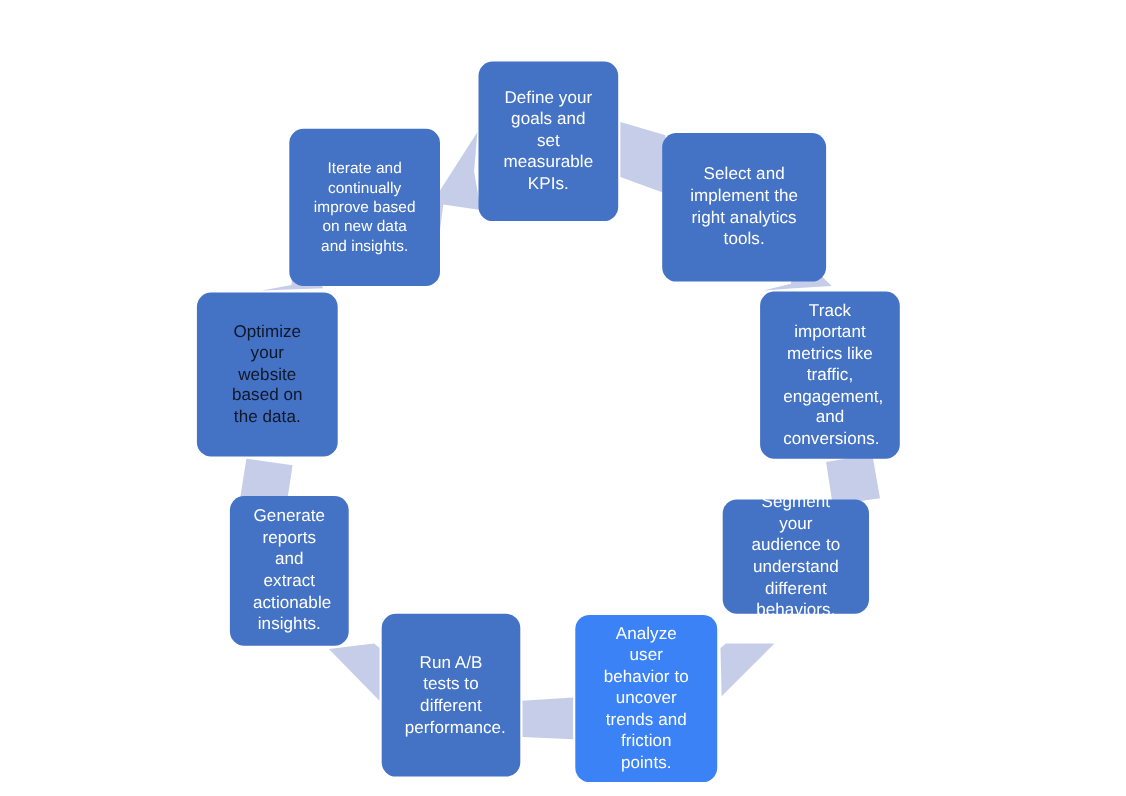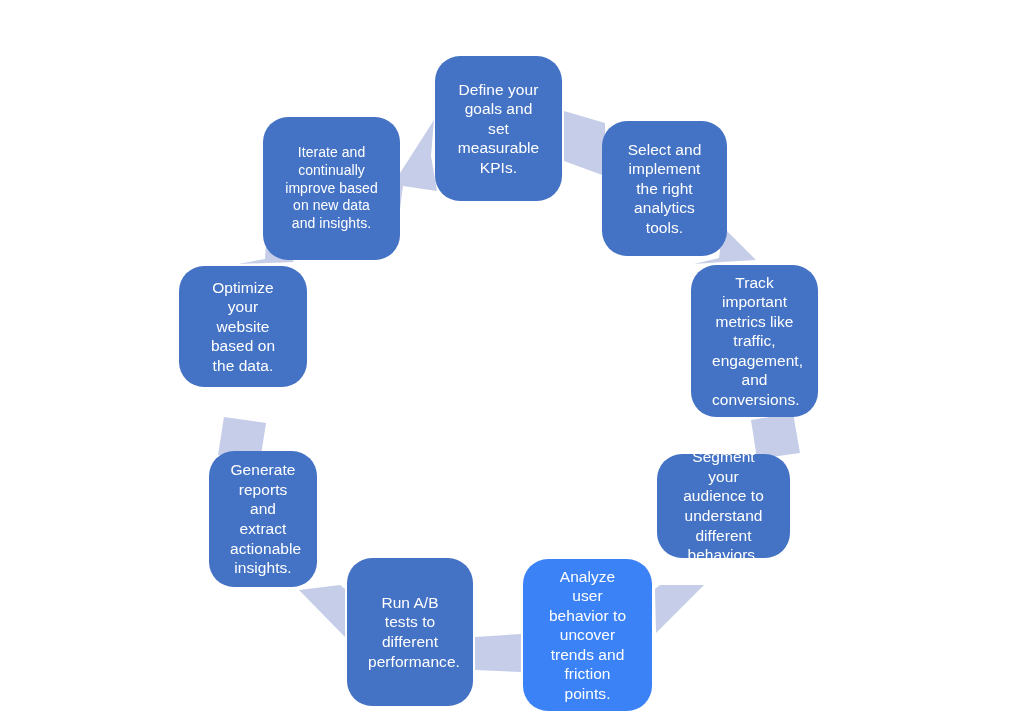--- a/index.html
+++ b/index.html
@@ -24,21 +24,21 @@
     left: 0;
     top: 0;
     width: 1024px;
     height: 724px;
     z-index: 1;
   }
   .node {
     position: absolute;
     z-index: 2;
     box-sizing: border-box;
-    border-radius: 25px;
+    border-radius: 13px;
     display: flex;
     align-items: center;
     justify-content: center;
     text-align: center;
     color: #ffffff;
     padding: 6px 21px;
     line-height: 1.26;
     letter-spacing: 0.05px;
   }
   .node span {
@@ -68,37 +68,37 @@
     <polygon fill="#C5CDE8" points="299,590 345,637 345,589 340,585"></polygon>
 
     <polygon fill="#C5CDE8" points="224,417 266,423 260,462 218,455"></polygon>
 
     <polygon fill="#C5CDE8" points="267,227 294,262 238,264 265,259"></polygon>
   </svg>
 
 <div class="node" style="left: 435px; top: 56px; width: 127px; height: 145px; background: rgb(68, 114, 196); color: rgb(255, 255, 255); font-size: 15.5px;">
       <span>Define your goals and set measurable KPIs.</span>
     </div>
-    <div class="node" style="left: 602px; top: 121px; width: 125px; height: 135px; background: rgb(68, 114, 196); color: rgb(255, 255, 255); font-size: 15.5px;">
+    <div class="node" style="left: 602px; top: 121px; width: 149px; height: 135px; background: rgb(68, 114, 196); color: rgb(255, 255, 255); font-size: 15.5px;">
       <span>Select and implement the right analytics tools.</span>
     </div>
     <div class="node" style="left: 691px; top: 265px; width: 127px; height: 152px; background: rgb(68, 114, 196); color: rgb(255, 255, 255); font-size: 15.5px;">
       <span>Track important metrics like traffic, engagement, and conversions.</span>
     </div>
     <div class="node" style="left: 657px; top: 454px; width: 133px; height: 104px; background: rgb(68, 114, 196); color: #ffffff; font-size: 15.5px;">
       <span>Segment your audience to understand different behaviors.</span>
     </div>
     <div class="node" style="left: 523px; top: 559px; width: 129px; height: 152px; background: #3b82f6; color: rgb(255, 255, 255); font-size: 15.5px;">
       <span>Analyze user behavior to uncover trends and friction points.</span>
     </div>
     <div class="node" style="left: 347px; top: 558px; width: 126px; height: 148px; background: rgb(68, 114, 196); color: rgb(255, 255, 255); font-size: 15.5px;">
       <span>Run A/B tests to different performance.</span>
     </div>
     <div class="node" style="left: 209px; top: 451px; width: 108px; height: 136px; background: rgb(68, 114, 196); color: rgb(255, 255, 255); font-size: 15.5px;">
       <span>Generate reports and extract actionable insights.</span>
     </div>
-    <div class="node" style="left: 179px; top: 266px; width: 128px; height: 121px; background: rgb(68, 114, 196); color: #ffffff; font-size: 15.5px; justify-content: flex-end;">
+    <div class="node" style="left: 179px; top: 266px; width: 128px; height: 149px; background: rgb(68, 114, 196); color: #0f172a; font-size: 15.5px; justify-content: flex-end;">
       <span>Optimize your website based on the data.</span>
     </div>
     <div class="node" style="left: 263px; top: 117px; width: 137px; height: 143px; background: rgb(68, 114, 196); color: rgb(255, 255, 255); font-size: 14px;">
       <span>Iterate and continually improve based on new data and insights.</span>
     </div>
   </div>
 
 </body></html>

